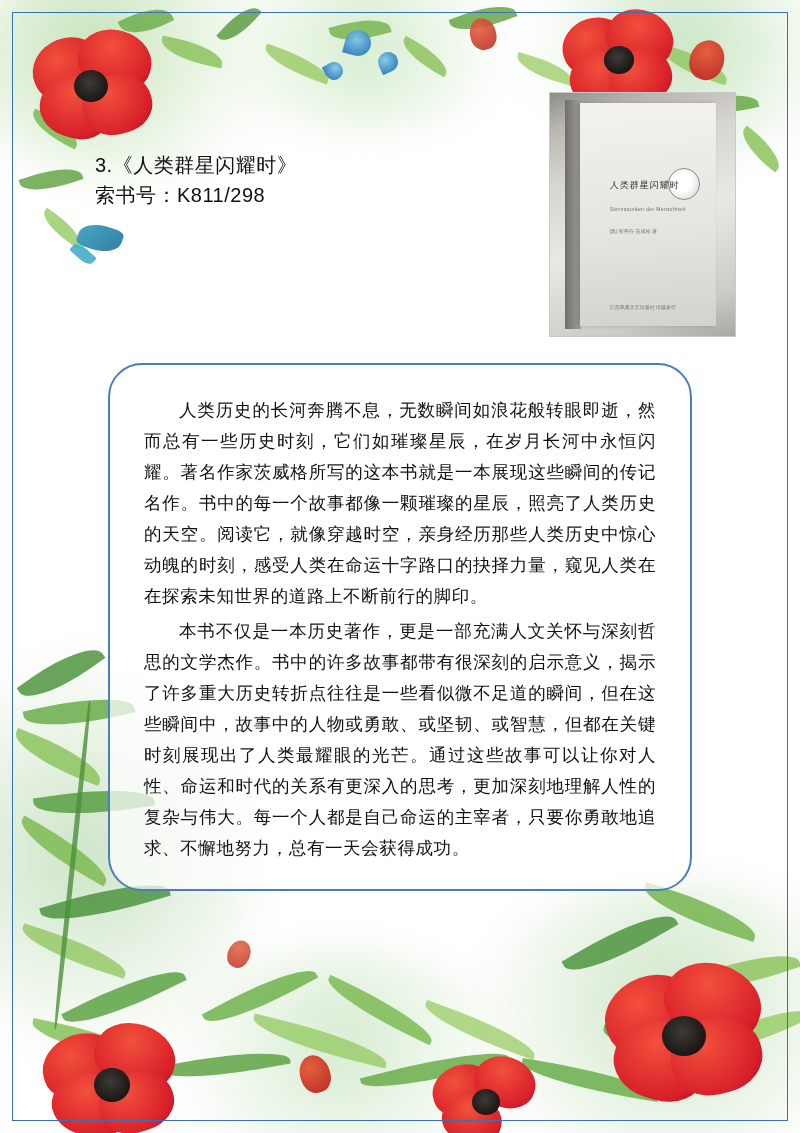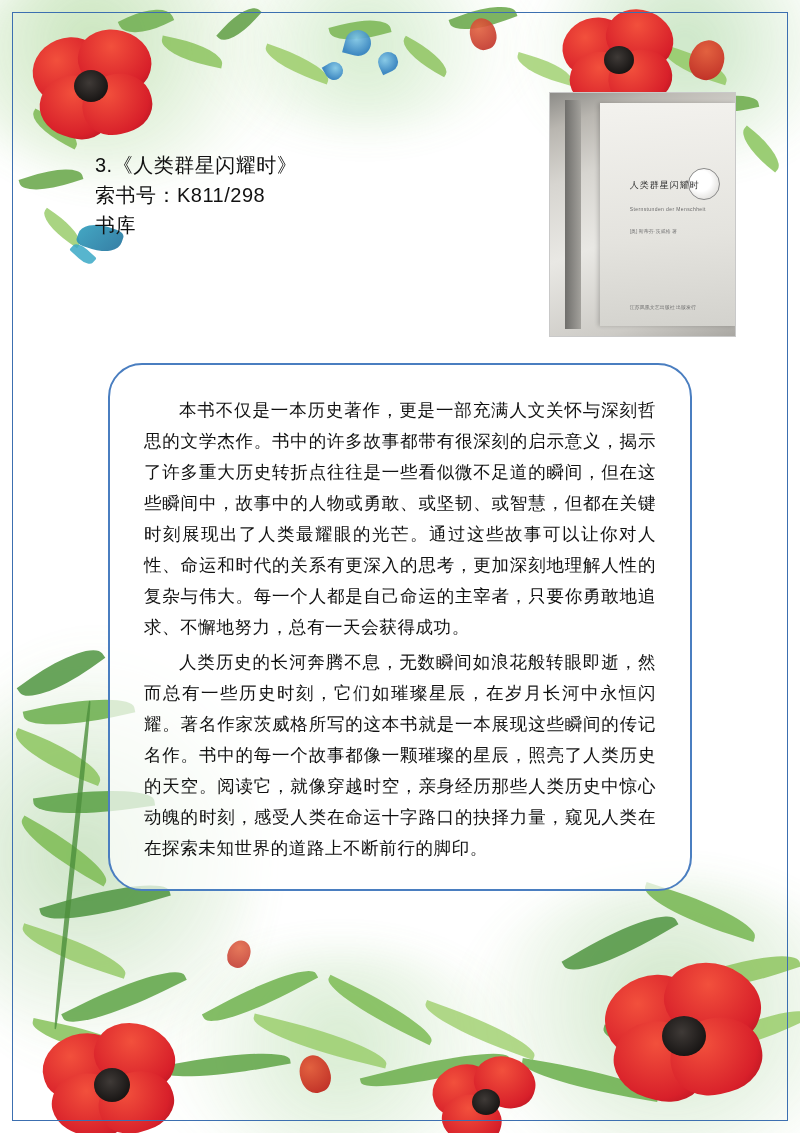--- a/index.html
+++ b/index.html
@@ -117,21 +117,20 @@
     overflow: hidden;
   }
   .photo .page-sheet {
     position: absolute;
     left: 16%;
     top: 4%;
     width: 74%;
     height: 92%;
     background: linear-gradient(175deg, #f3f2ee, #e4e3de 60%, #d3d2cd);
     box-shadow: -2px 0 4px rgba(0,0,0,.18);
-    margin-left: 20px;
   }
   .photo .spine {
     position: absolute;
     left: 8%;
     top: 3%;
     width: 9%;
     height: 94%;
     background: linear-gradient(90deg, #6f6e6b, #a3a19c);
   }
   .photo .cover-title {
@@ -322,36 +321,35 @@
     <div class="bud" style="left:228px;top:940px;width:22px;height:28px;transform:rotate(24deg);opacity:.85;"></div>
   </div>
 
   <div class="poster-border"></div>
 
   <div class="content">
 
     <div class="book-head">
       <div class="line">3.《人类群星闪耀时》</div>
       <div class="line">索书号：K811/298</div>
-      <div class="line">书库</div>
     </div>
 
     <div class="photo">
       <div class="spine"></div>
       <div class="page-sheet">
         <div class="cover-mark"></div>
         <div class="cover-title">人类群星闪耀时</div>
         <div class="cover-sub">Sternstunden der Menschheit</div>
         <div class="cover-author">[奥] 斯蒂芬·茨威格 著</div>
         <div class="cover-foot">江苏凤凰文艺出版社
 出版发行</div>
       </div>
     </div>
 
     <div class="panel">
       <div class="panel-inner">
+        <p class="para">人类历史的长河奔腾不息，无数瞬间如浪花般转眼即逝，然而总有一些历史时刻，它们如璀璨星辰，在岁月长河中永恒闪耀。著名作家茨威格所写的这本书就是一本展现这些瞬间的传记名作。书中的每一个故事都像一颗璀璨的星辰，照亮了人类历史的天空。阅读它，就像穿越时空，亲身经历那些人类历史中惊心动魄的时刻，感受人类在命运十字路口的抉择力量，窥见人类在在探索未知世界的道路上不断前行的脚印。</p>
         <p class="para">本书不仅是一本历史著作，更是一部充满人文关怀与深刻哲思的文学杰作。书中的许多故事都带有很深刻的启示意义，揭示了许多重大历史转折点往往是一些看似微不足道的瞬间，但在这些瞬间中，故事中的人物或勇敢、或坚韧、或智慧，但都在关键时刻展现出了人类最耀眼的光芒。通过这些故事可以让你对人性、命运和时代的关系有更深入的思考，更加深刻地理解人性的复杂与伟大。每一个人都是自己命运的主宰者，只要你勇敢地追求、不懈地努力，总有一天会获得成功。</p>
-        <p class="para">人类历史的长河奔腾不息，无数瞬间如浪花般转眼即逝，然而总有一些历史时刻，它们如璀璨星辰，在岁月长河中永恒闪耀。著名作家茨威格所写的这本书就是一本展现这些瞬间的传记名作。书中的每一个故事都像一颗璀璨的星辰，照亮了人类历史的天空。阅读它，就像穿越时空，亲身经历那些人类历史中惊心动魄的时刻，感受人类在命运十字路口的抉择力量，窥见人类在在探索未知世界的道路上不断前行的脚印。</p>
       </div>
     </div>
 
   </div>
 </div>
 
 </body></html>

